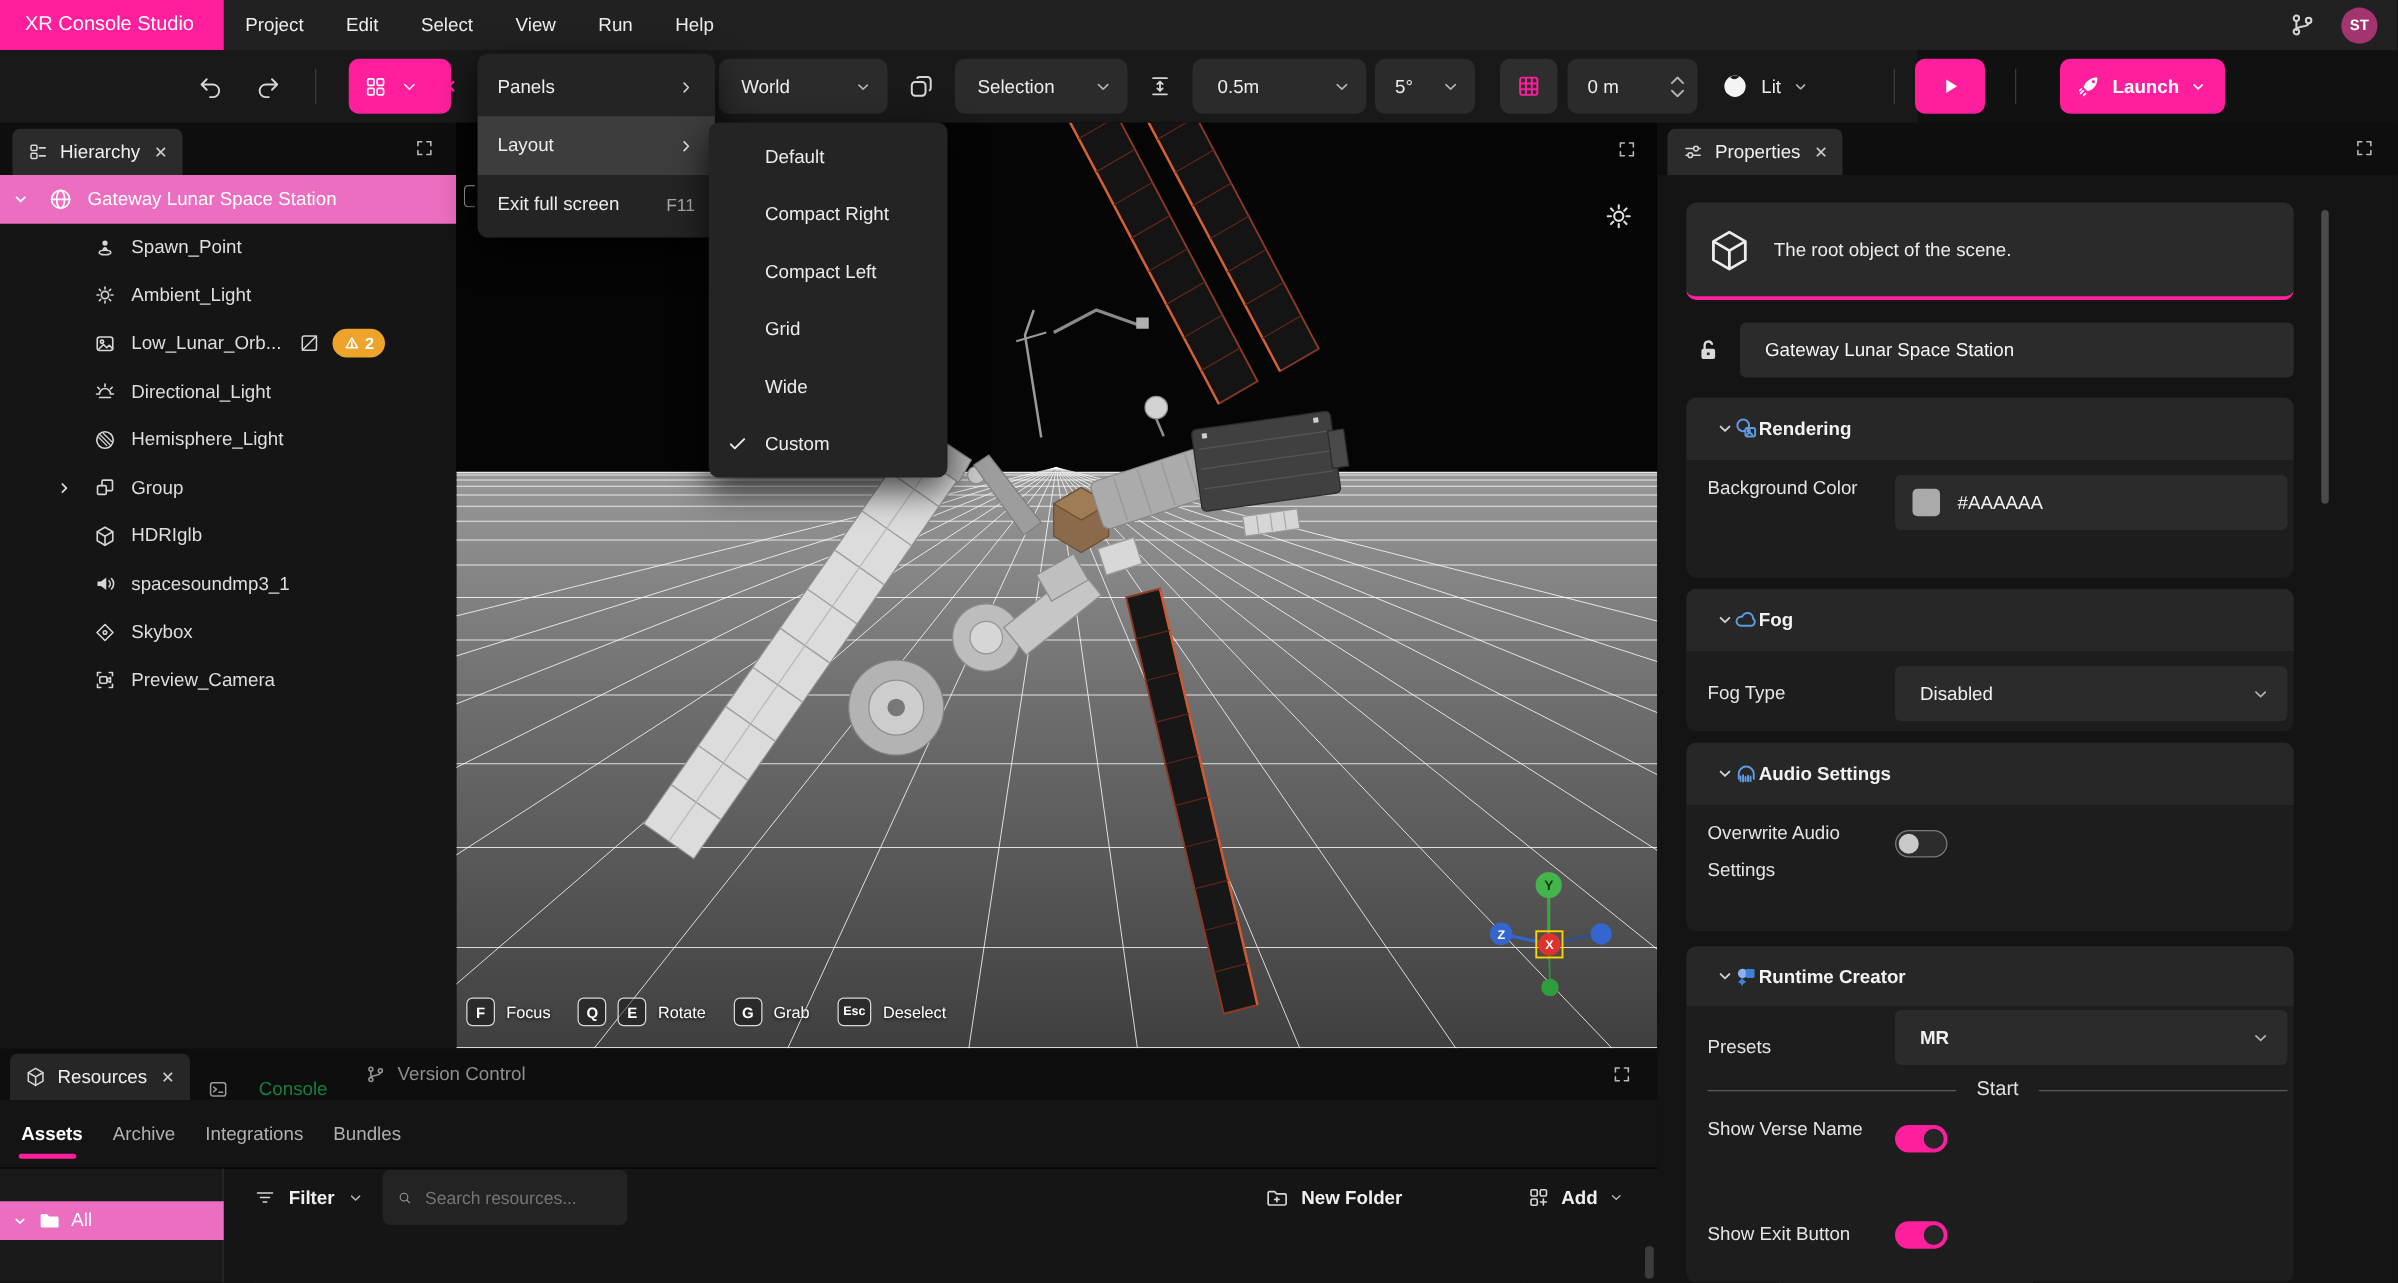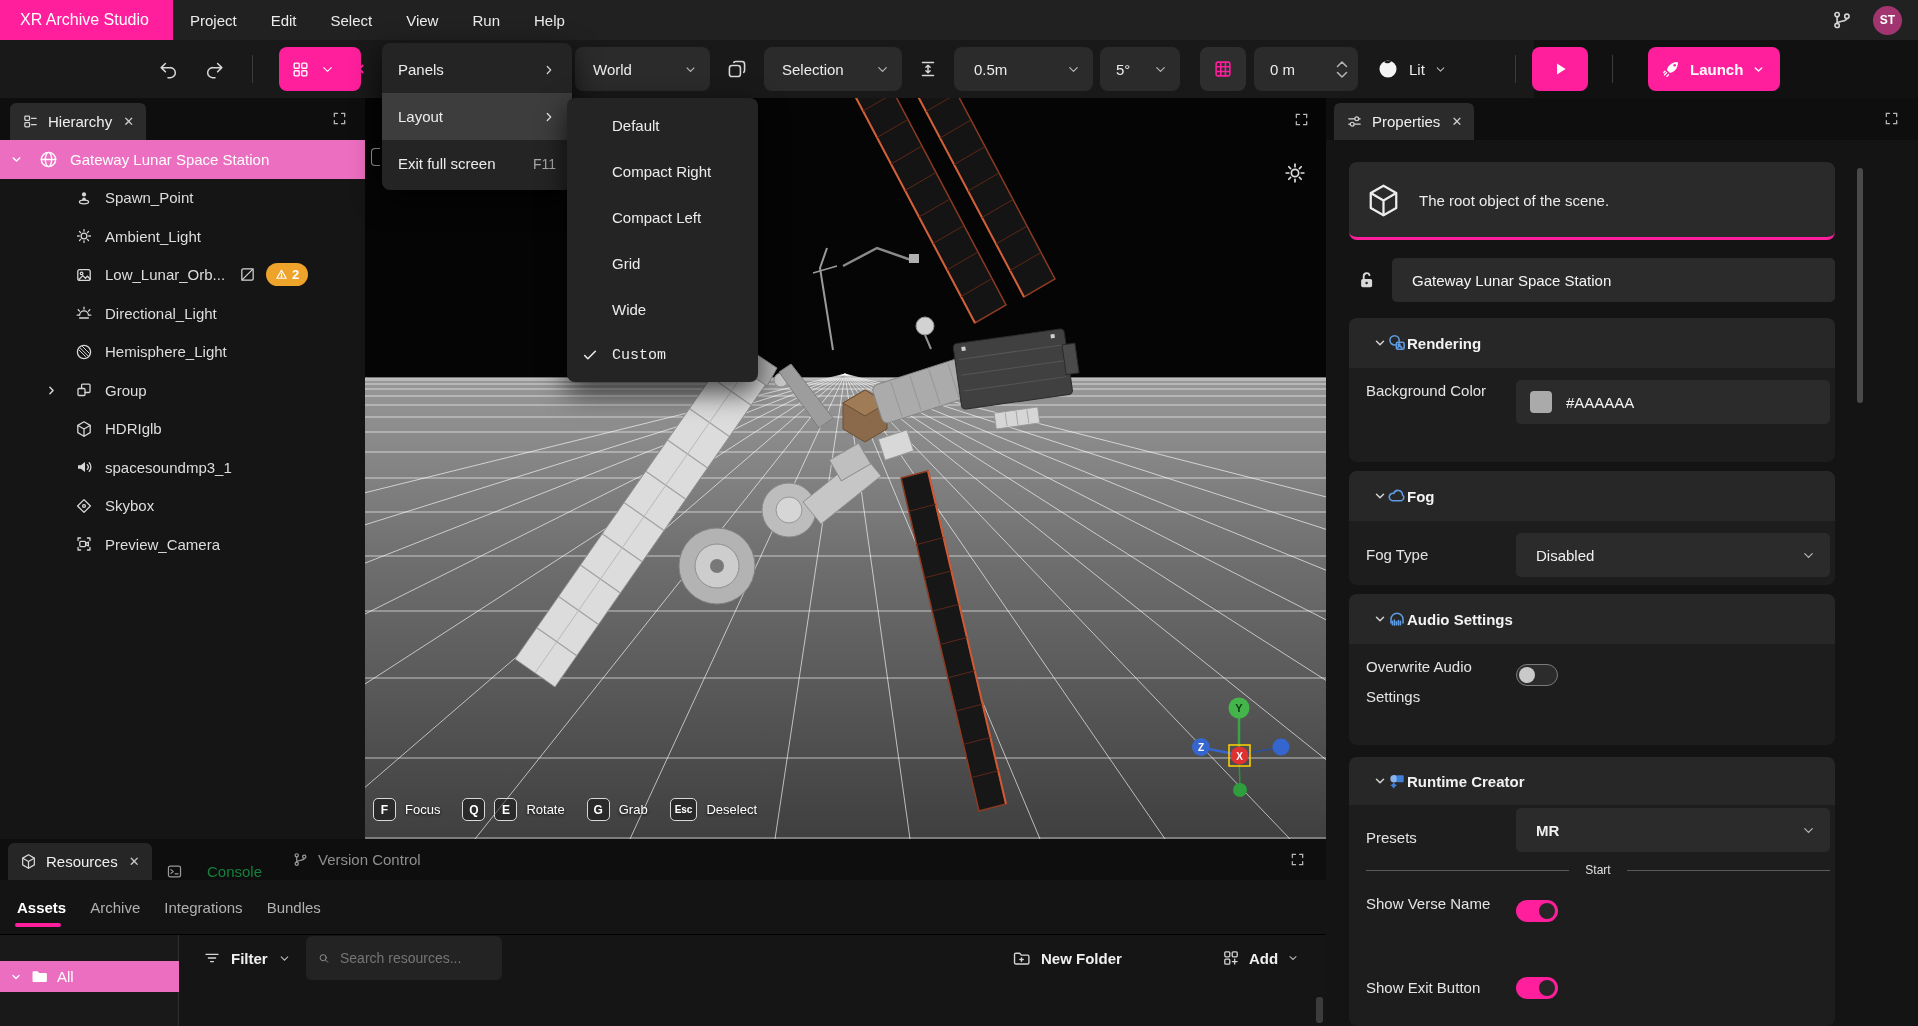--- a/index.html
+++ b/index.html
@@ -61,21 +61,21 @@
   .mi-right { margin-left:auto; color:#a8a8a8; font-size:14px; display:flex; align-items:center; }
 
   .kcap { min-width:23px; height:23px; border:1.2px solid #d8d8d8; border-radius:5px; background:rgba(8,8,8,.42); color:#fff; font-size:12px; font-weight:700; display:flex; align-items:center; justify-content:center; padding:0 4px; }
   .hintlbl { font-size:13px; color:#fff; text-shadow:0 1px 3px rgba(0,0,0,.9); }
 </style>
 </head>
 <body>
 
 <div class="abs menubar">
   <div class="brand">
-      <span>XR Archive Studio</span>
+      <span>XR Console Studio</span>
     </div>
   <div class="mitem">Project</div>
   <div class="mitem">Edit</div>
   <div class="mitem">Select</div>
   <div class="mitem">View</div>
   <div class="mitem">Run</div>
   <div class="mitem">Help</div>
   <div class="mbar-right">
     <span>
       <svg width="22" height="22" viewBox="0 0 18 18" class="st">
@@ -644,21 +644,21 @@
     </div>
     <span class="plabel" style="top:66px;">Presets</span>
     <div class="pctl" style="top:51px;">
       <span style="font-weight:700;">MR</span>
       <svg style="margin-left:auto;" width="15" height="15" viewBox="0 0 18 18">
           <path d="M4.5 6.8L9 11.2l4.5-4.4" stroke="#b5b5b5" fill="none" stroke-width="1.5" stroke-linecap="round"></path>
         </svg>
     </div>
     <div class="abs" style="left:17px;top:106px;width:464px;display:flex;align-items:center;gap:16px;">
       <span style="flex:1;height:1px;background:#5a5a5a;"></span>
-      <span style="font-size:12px;color:#e0e0e0;">Start</span>
+      <span style="font-size:16px;color:#e0e0e0;">Start</span>
       <span style="flex:1;height:1px;background:#5a5a5a;"></span>
     </div>
     <span class="plabel" style="top:132px;">Show Verse Name</span>
     <div class="toggle tog-on" style="top:143px;">
         <span class="knob"></span>
       </div>
     <span class="plabel" style="top:216px;width:160px;">Show Exit Button</span>
     <div class="toggle tog-on" style="top:220px;">
         <span class="knob"></span>
       </div>
@@ -796,19 +796,19 @@
     </div>
   <div class="menu-item" style="height:46px;padding-left:45px;">
       <span>Compact Left</span>
     </div>
   <div class="menu-item" style="height:46px;padding-left:45px;">
       <span>Grid</span>
     </div>
   <div class="menu-item" style="height:46px;padding-left:45px;">
       <span>Wide</span>
     </div>
-  <div class="menu-item" style="height:46px;padding-left:45px;position:relative;font-family:Liberation Mono, monospace;">
+  <div class="menu-item" style="height:46px;padding-left:45px;position:relative;">
     <svg style="position:absolute;left:15px;top:15px;" width="16" height="16" viewBox="0 0 18 18">
         <path d="M3 9.6l3.6 3.6L15 4.8" stroke="#e8e8e8" fill="none" stroke-width="1.8" stroke-linecap="round" stroke-linejoin="round"></path>
       </svg>
     <span>Custom</span>
   </div>
 </div>
 
 </body></html>

